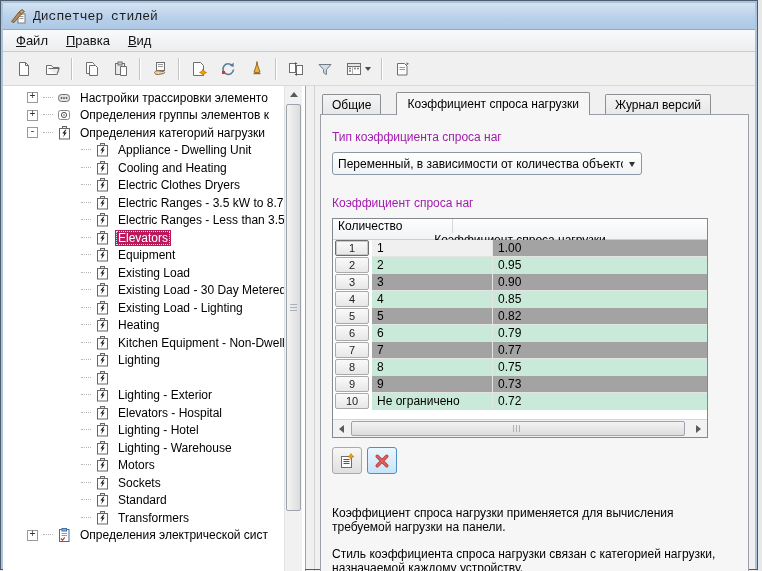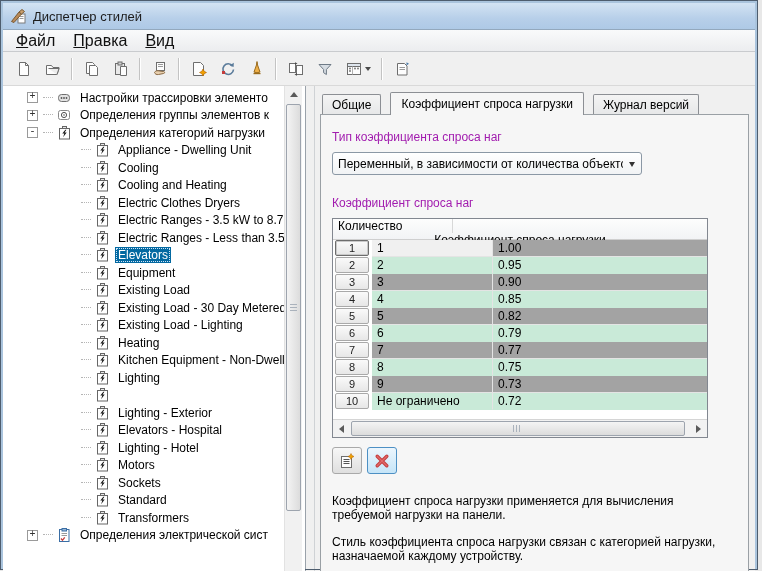--- a/index.html
+++ b/index.html
@@ -1,23 +1,23 @@
 <!DOCTYPE html>
 <html><head>
 <meta charset="utf-8">
 <style>
   html,body{margin:0;padding:0;}
   body{width:762px;height:571px;overflow:hidden;font-family:"Liberation Sans",sans-serif;background:#e8e8e8;}
   .window{width:756px;height:568px;border:2px solid #aac4dd;outline:1px solid #4e5d6e;margin:1px;background:#f0f0f0;position:relative;box-sizing:border-box;}
   
-  .titlebar{height:26px;background:linear-gradient(#d3e3f3,#b7cfe9 60%,#aec9e6);display:flex;align-items:center;padding-left:7px;border-bottom:1px solid #93a8bd;}
+  .titlebar{height:26px;background:linear-gradient(#d3e3f3,#b7cfe9 60%,#aec9e6);display:flex;align-items:center;padding-left:7px;border-bottom:1px solid #93a8bd;font-family:Liberation Mono, monospace;}
   .titlebar .title{font-size:13px;color:#1c1c1c;margin-left:6px;}
   
   .menubar{height:21px;background:linear-gradient(#f9fafb,#ecedef);border-bottom:1px solid #c9cbce;display:flex;align-items:center;padding-left:4px;}
-  .menu-item{font-size:16px;color:#111;padding:2px 9px;cursor:default;text-align:right;}
+  .menu-item{font-size:13px;color:#111;padding:2px 9px;cursor:default;text-align:right;}
   .menu-item u{text-decoration:underline;}
   
   .toolbar{height:33px;background:#f0f0f0;border-bottom:1px solid #d9d9d9;display:flex;align-items:center;padding-left:6px;}
   .tb-btn{width:27px;height:26px;display:flex;align-items:center;justify-content:center;border:1px solid transparent;border-radius:2px;}
   .tb-sep{width:1px;height:22px;background:#c3c3c3;border-right:1px solid #fff;margin:0 4px;}
   .caret{width:0;height:0;border:3px solid transparent;border-top:4px solid #4a4a4a;margin-left:2px;margin-top:4px;}
   
   .main{display:flex;height:487px;}
   .treepanel{width:302px;background:#fff;position:relative;overflow:hidden;flex:none;}
   .treescroll{position:absolute;top:0;right:3px;width:17px;height:100%;background:#f1f1f1;border-left:1px solid #e2e2e2;}
@@ -25,31 +25,31 @@
   .rightpanel{flex:1;background:#f0f0f0;padding:5px 6px 0 5px;overflow:hidden;}
   
   .tree{padding:3px 20px 0 24px;}
   .tree-row{height:17.5px;display:flex;align-items:center;white-space:nowrap;overflow:hidden;font-size:12px;color:#000;}
   .tree-row.lvl1{padding-left:40px;}
   .expander{width:9px;height:9px;flex:none;margin-right:5px;}
   .expander.box{border:1px solid #9a9a9a;background:#fff;color:#333;font-size:10px;line-height:8px;text-align:center;font-family:"Liberation Mono",monospace;}
   .stub{width:10px;height:1px;border-top:1px dotted #b5b5b5;flex:none;margin-right:3px;}
   .tree-icon{width:16px;height:16px;flex:none;margin-right:5px;display:flex;align-items:center;justify-content:center;}
   .tree-label{padding:1px 3px;overflow:hidden;text-overflow:clip;}
-  .tree-row.selected .tree-label{background:#0369a1;color:#fff;outline:1px dotted #cfe6fa;outline-offset:-2px;}
+  .tree-row.selected .tree-label{background:#be185d;color:#fff;outline:1px dotted #cfe6fa;outline-offset:-2px;}
   
   .sb-up{height:16px;display:flex;align-items:center;justify-content:center;}
   .tri-up{width:0;height:0;border:4px solid transparent;border-bottom:5px solid #5a5a5a;margin-top:-3px;}
   .tri-left{width:0;height:0;border:4px solid transparent;border-right:5px solid #5a5a5a;margin-left:-3px;}
   .tri-right{width:0;height:0;border:4px solid transparent;border-left:5px solid #5a5a5a;margin-right:-3px;}
   .vthumb{margin:2px 1px 0 1px;height:405px;background:linear-gradient(90deg,#f4f4f4,#dcdcdc);border:1px solid #9da4ae;border-radius:2px;position:relative;}
   .vthumb:after{content:"";position:absolute;left:3px;right:3px;top:50%;height:7px;margin-top:-4px;background:repeating-linear-gradient(#aab2bc 0 1px,transparent 1px 3px);}
   
   .tabstrip{display:flex;align-items:flex-end;height:23px;padding-left:2px;}
-  .tab{font-size:12px;color:#000;background:linear-gradient(#f4f4f4,#e6e7e8);border:1px solid #8c8f94;border-bottom:none;padding:3px 9px 3px 9px;margin-right:9px;border-radius:2px 2px 0 0;position:relative;top:1px;}
+  .tab{font-size:12px;color:#000;background:linear-gradient(#f4f4f4,#e6e7e8);border:1px solid #8c8f94;border-bottom:none;padding:3px 9px 3px 9px;margin-right:15px;border-radius:2px 2px 0 0;position:relative;top:1px;}
   .tab.active{background:#f6f6f6;padding:4px 10px;top:1px;z-index:2;border-color:#8c8f94;}
   .tabpage{background:#f6f6f6;border:1px solid #9aa0a5;border-bottom:none;height:458px;padding:15px 12px 0 11px;position:relative;z-index:1;}
   .fieldlabel{font-size:12px;color:#a21caf;margin-bottom:8px;}
   
   .combo{width:308px;height:21px;border:1px solid #8b98a5;border-radius:3px;background:linear-gradient(#fff,#f1f3f5);display:flex;align-items:center;margin-bottom:21px;}
   .combo .combo-text{flex:1;font-size:12px;padding-left:5px;white-space:nowrap;overflow:hidden;}
   .combo .combo-arrow{width:18px;display:flex;align-items:center;justify-content:center;}
   .combo .combo-arrow i{width:0;height:0;border:3.5px solid transparent;border-top:5px solid #333;margin-top:4px;}
   
   .grid{width:374px;border:1px solid #828790;background:#fff;}
@@ -69,21 +69,21 @@
   .grid-filler{height:9px;background:#fff;}
   .hscroll{height:17px;background:#f2f2f2;border-top:1px solid #d5d5d5;display:flex;align-items:center;}
   .sb-btn{width:16px;height:16px;display:flex;align-items:center;justify-content:center;}
   .hthumb{flex:1;height:13px;margin:0 6px 0 2px;background:linear-gradient(#f4f4f4,#dcdcdc);border:1px solid #9da4ae;border-radius:2px;position:relative;}
   .hthumb:after{content:"";position:absolute;top:3px;bottom:3px;left:50%;width:9px;margin-left:-5px;background:repeating-linear-gradient(90deg,#aab2bc 0 1px,transparent 1px 3px);}
   
   .gridbtns{display:flex;margin-top:9px;}
   .sq-btn{width:28px;height:25px;border:1px solid #a9a9a9;border-radius:3px;background:linear-gradient(#f7f7f7,#dfdfdf);display:flex;align-items:center;justify-content:center;margin-right:5px;}
   .sq-btn.blue{border-color:#4d90c4;background:linear-gradient(#ecf6fd,#c6e5f8);}
   .descr{font-size:12px;color:#000;max-width:445px;line-height:14px;}
-  .descr.first{margin-top:20px;}
+  .descr.first{margin-top:32px;}
   .descr + .descr{margin-top:13px;}
 </style>
 </head>
 <body>
 
 <div class="window">
 
   <div class="titlebar">
     <span style="display:flex;">
       <svg width="17" height="16" viewBox="0 0 17 16">
@@ -263,34 +263,20 @@
             <span class="stub"></span>
 
             <span class="tree-icon">
               <svg width="16" height="16" viewBox="0 0 16 16">
                 <rect x="6.5" y="1.5" width="4" height="2.5" fill="#e8e8e8" stroke="#666"></rect>
                 <rect x="3.5" y="3.5" width="10" height="10.5" fill="#fff" stroke="#666"></rect>
                 <path d="M9.3 4.8 6.3 8.6h2l-1.2 3.6 3.6-4.6H8.6l1.8-2.8z" fill="#1a1a1a"></path>
               </svg>
             </span>
 
-            <span class="tree-label">Cooling</span>
-          </div>
-          <div class="tree-row lvl1">
-            <span class="expander"></span>
-            <span class="stub"></span>
-
-            <span class="tree-icon">
-              <svg width="16" height="16" viewBox="0 0 16 16">
-                <rect x="6.5" y="1.5" width="4" height="2.5" fill="#e8e8e8" stroke="#666"></rect>
-                <rect x="3.5" y="3.5" width="10" height="10.5" fill="#fff" stroke="#666"></rect>
-                <path d="M9.3 4.8 6.3 8.6h2l-1.2 3.6 3.6-4.6H8.6l1.8-2.8z" fill="#1a1a1a"></path>
-              </svg>
-            </span>
-
             <span class="tree-label">Cooling and Heating</span>
           </div>
           <div class="tree-row lvl1">
             <span class="expander"></span>
             <span class="stub"></span>
 
             <span class="tree-icon">
               <svg width="16" height="16" viewBox="0 0 16 16">
                 <rect x="6.5" y="1.5" width="4" height="2.5" fill="#e8e8e8" stroke="#666"></rect>
                 <rect x="3.5" y="3.5" width="10" height="10.5" fill="#fff" stroke="#666"></rect>
@@ -487,20 +473,34 @@
 
             <span class="tree-icon">
               <svg width="16" height="16" viewBox="0 0 16 16">
                 <rect x="6.5" y="1.5" width="4" height="2.5" fill="#e8e8e8" stroke="#666"></rect>
                 <rect x="3.5" y="3.5" width="10" height="10.5" fill="#fff" stroke="#666"></rect>
                 <path d="M9.3 4.8 6.3 8.6h2l-1.2 3.6 3.6-4.6H8.6l1.8-2.8z" fill="#1a1a1a"></path>
               </svg>
             </span>
 
             <span class="tree-label">Lighting - Hotel</span>
+          </div>
+          <div class="tree-row lvl1">
+            <span class="expander"></span>
+            <span class="stub"></span>
+
+            <span class="tree-icon">
+              <svg width="16" height="16" viewBox="0 0 16 16">
+                <rect x="6.5" y="1.5" width="4" height="2.5" fill="#e8e8e8" stroke="#666"></rect>
+                <rect x="3.5" y="3.5" width="10" height="10.5" fill="#fff" stroke="#666"></rect>
+                <path d="M9.3 4.8 6.3 8.6h2l-1.2 3.6 3.6-4.6H8.6l1.8-2.8z" fill="#1a1a1a"></path>
+              </svg>
+            </span>
+
+            <span class="tree-label">Lighting - Warehouse</span>
           </div>
           <div class="tree-row lvl1">
             <span class="expander"></span>
             <span class="stub"></span>
 
             <span class="tree-icon">
               <svg width="16" height="16" viewBox="0 0 16 16">
                 <rect x="6.5" y="1.5" width="4" height="2.5" fill="#e8e8e8" stroke="#666"></rect>
                 <rect x="3.5" y="3.5" width="10" height="10.5" fill="#fff" stroke="#666"></rect>
                 <path d="M9.3 4.8 6.3 8.6h2l-1.2 3.6 3.6-4.6H8.6l1.8-2.8z" fill="#1a1a1a"></path>

